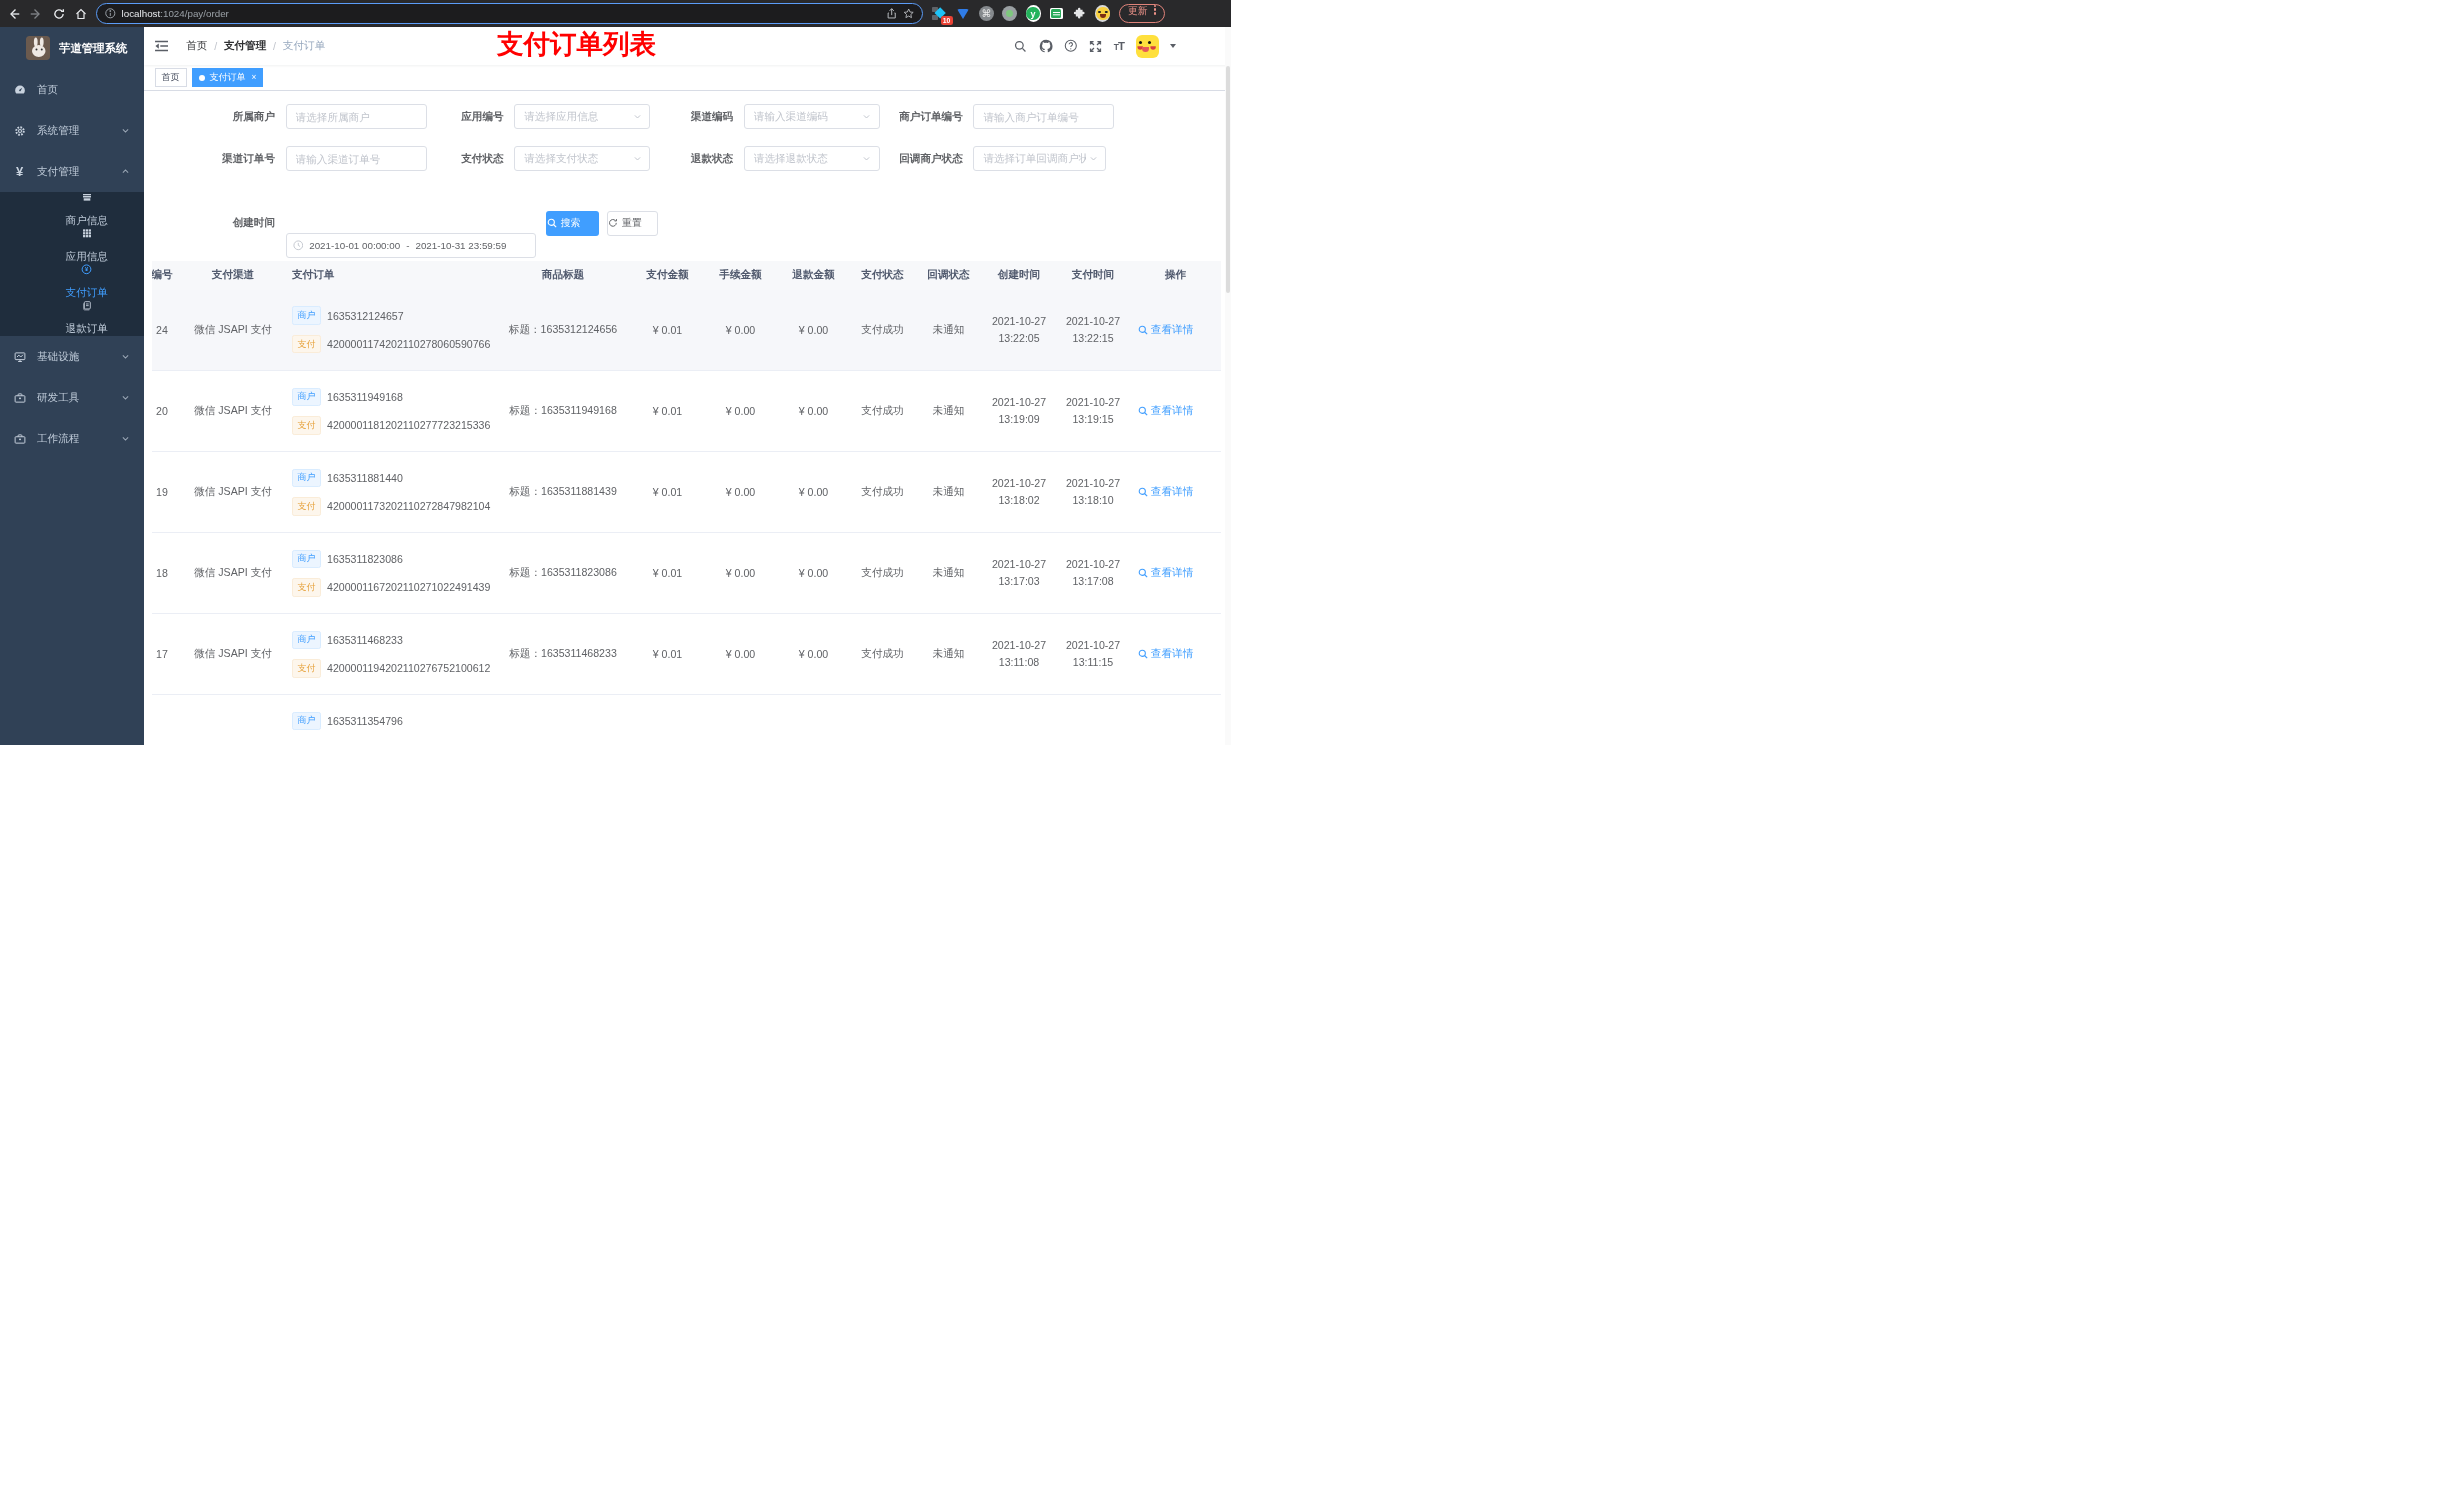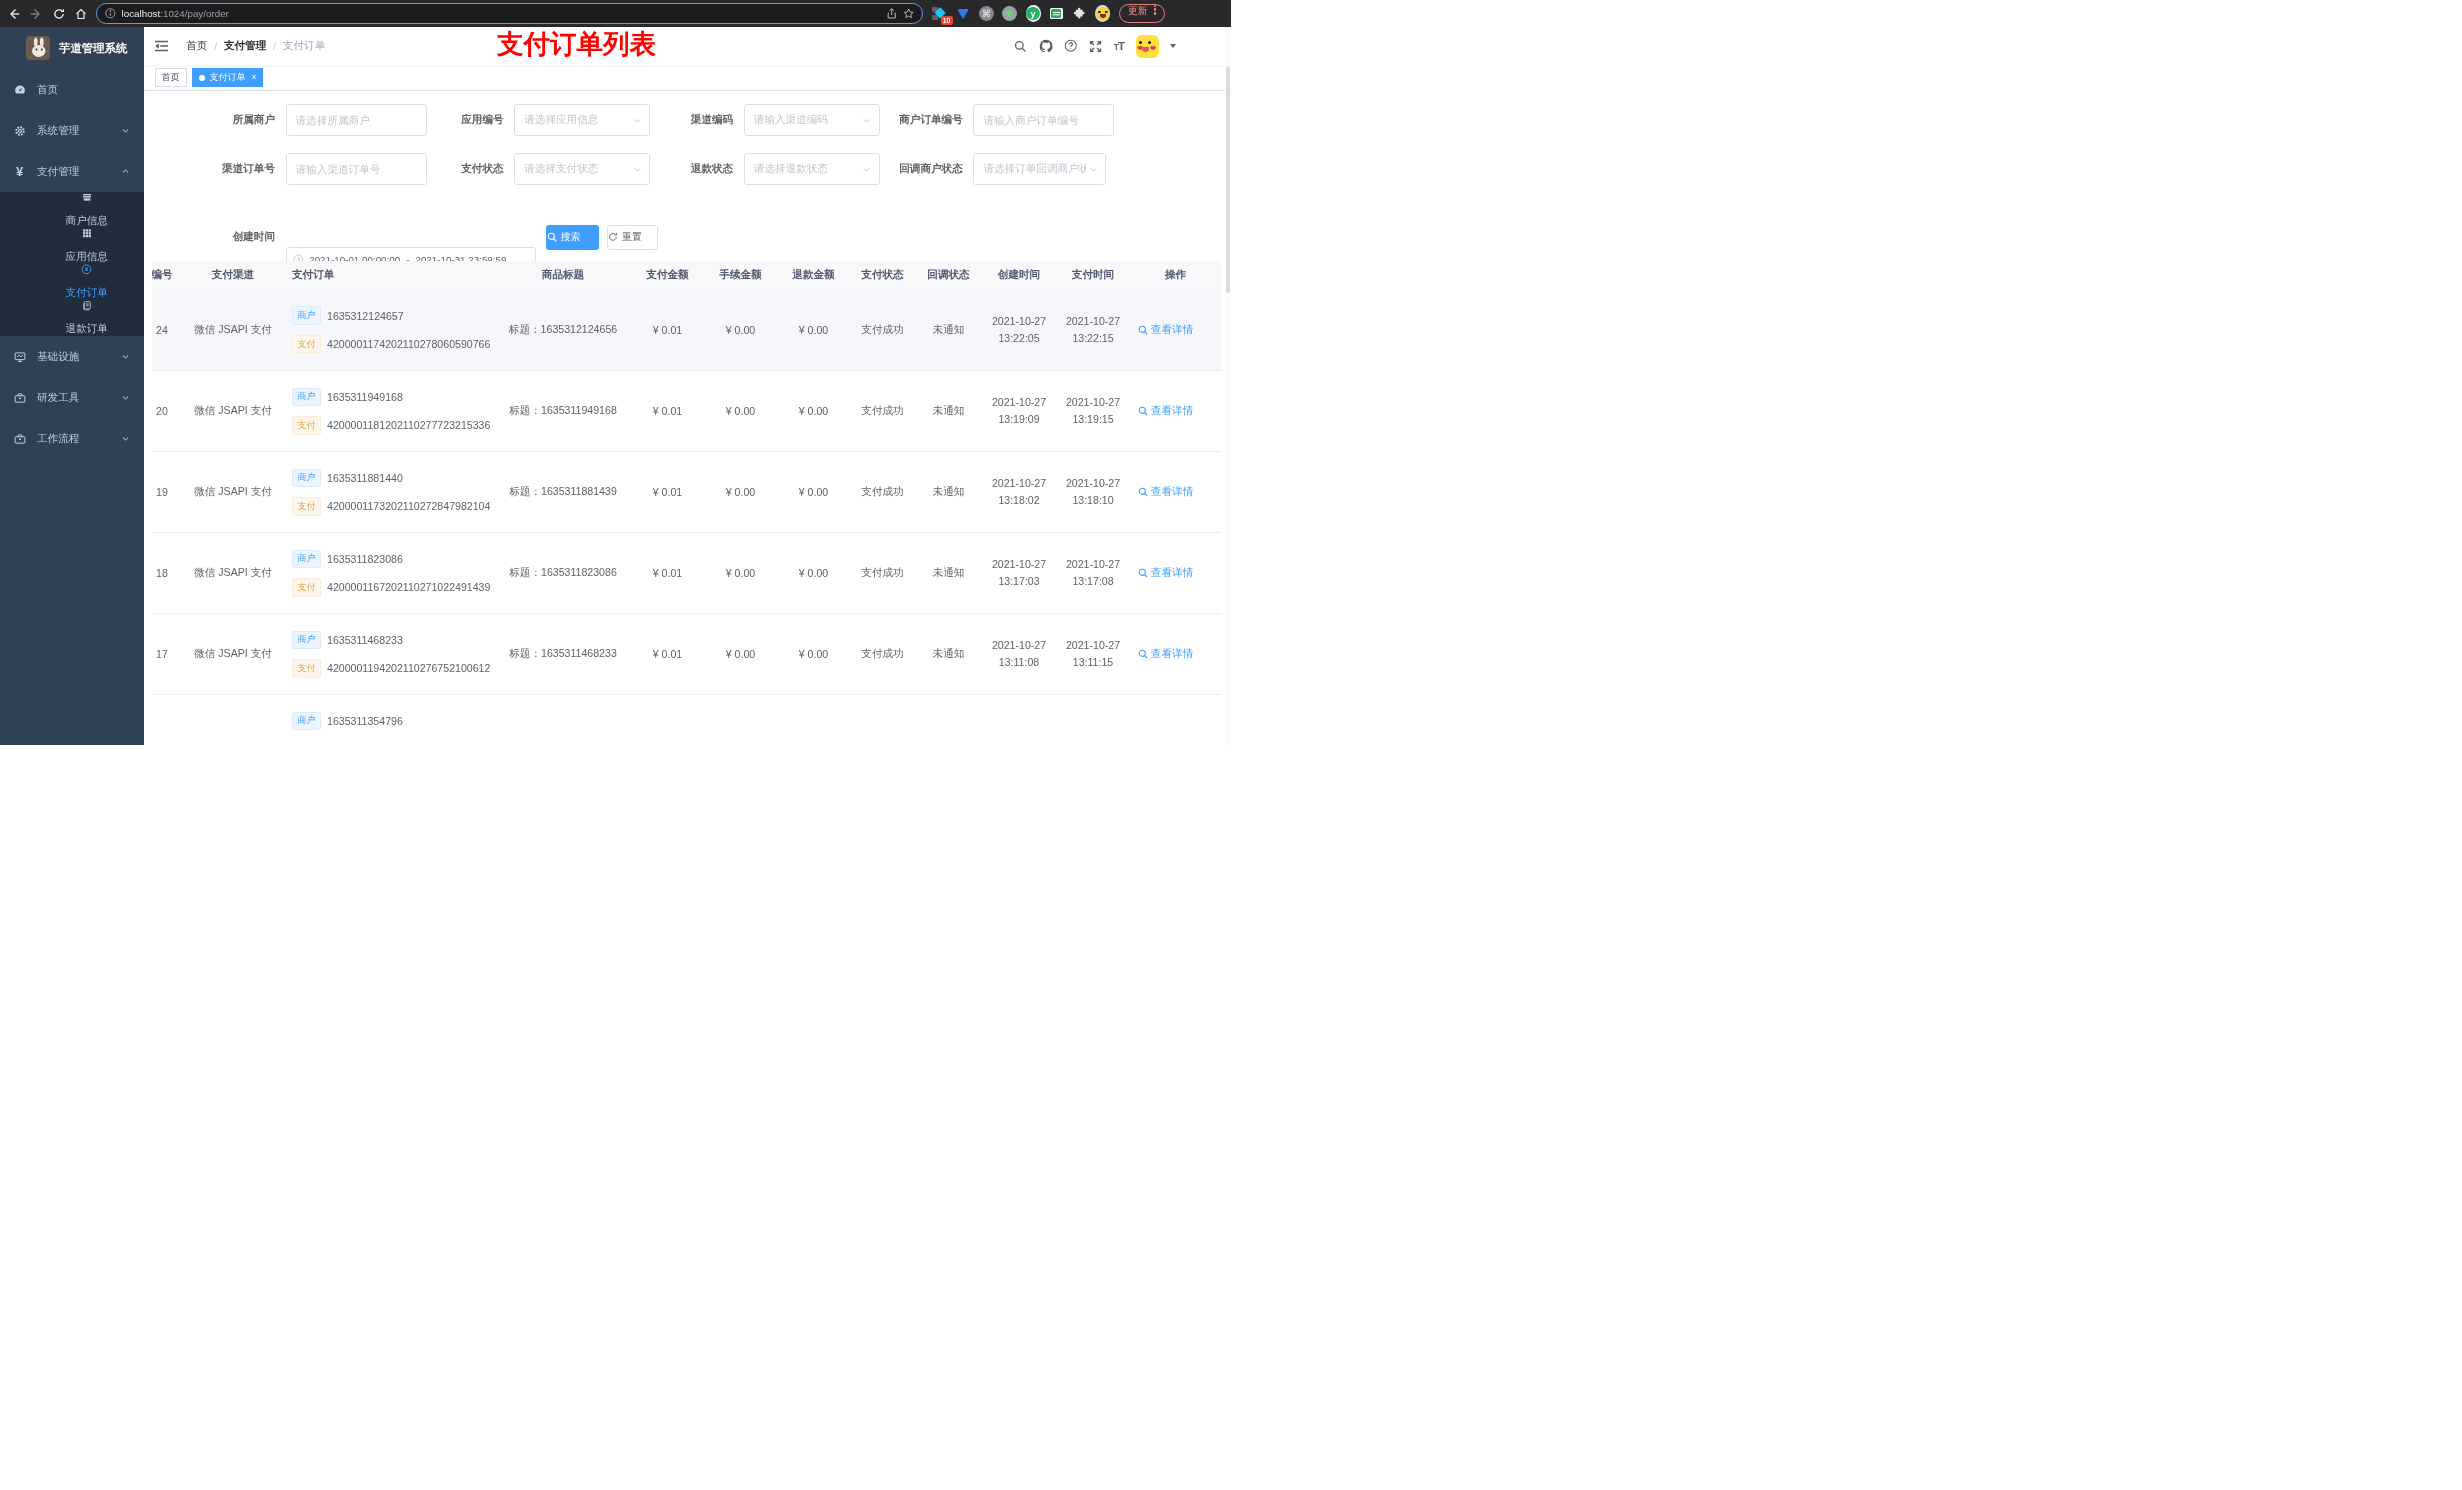--- a/index.html
+++ b/index.html
@@ -75,21 +75,21 @@
   .tag-dot { width:6px; height:6px; border-radius:50%; background:#fff; }
   .tag-close { font-size:8.3px; line-height:8.3px; margin-left:1.5px; }
 
   #content { position:absolute; top:64px; left:0; right:0; bottom:0; overflow:hidden; background:#fff; }
 
   
   .frow { display:flex; align-items:center; margin-top:17.4px;padding-left:48px; }
   .frow.first { margin-top:13px; }
   .flabel { font-size:10.6px; font-weight:600; color:#606266; text-align:right; margin-right:10.6px; flex:none; white-space:nowrap; }
   .w1 { width:83px; } .w2 { width:77px; } .w3 { width:83px; } .w4 { width:83px; }
-  .ipt, .sel { height:32px; border:0.8px solid #dcdfe6; border-radius:3px; background:#fff; font-size:10.6px; color:#606266; }
+  .ipt, .sel { height:25px; border:0.8px solid #dcdfe6; border-radius:3px; background:#fff; font-size:10.6px; color:#606266; }
   .ipt { padding:0 9px; outline:none; }
   .ipt::placeholder { color:#c0c4cc; }
   .sel { display:flex; align-items:center; justify-content:space-between; padding:0 7.6px 0 9px; cursor:pointer; }
   .sel .ph { color:#c0c4cc; white-space:nowrap; overflow:hidden; }
   .sel .chev { color:#c0c4cc; flex:none; margin-left:3px; }
   .cw1 { width:141px; } .cw2 { width:136px; } .cw3 { width:136px; } .cw4 { width:141px; } .cw5 { width:133px; }
   #date-range { width:250px; height:25px; border:0.8px solid #dcdfe6; border-radius:3px; display:flex; align-items:center; padding:0 6px; gap:6px; font-size:9.8px; color:#606266; overflow:hidden; white-space:nowrap;margin-top:44px; }
   #date-range .clock { color:#c0c4cc; flex:none; }
   .btn { height:25px; border-radius:3px; font-size:9.8px; display:inline-flex; align-items:center; justify-content:flex-start; gap:3.8px; cursor:pointer; border:0.8px solid transparent; }
   #search-btn { width:53px; background:#409eff; color:#fff; margin-left:10.6px; }

